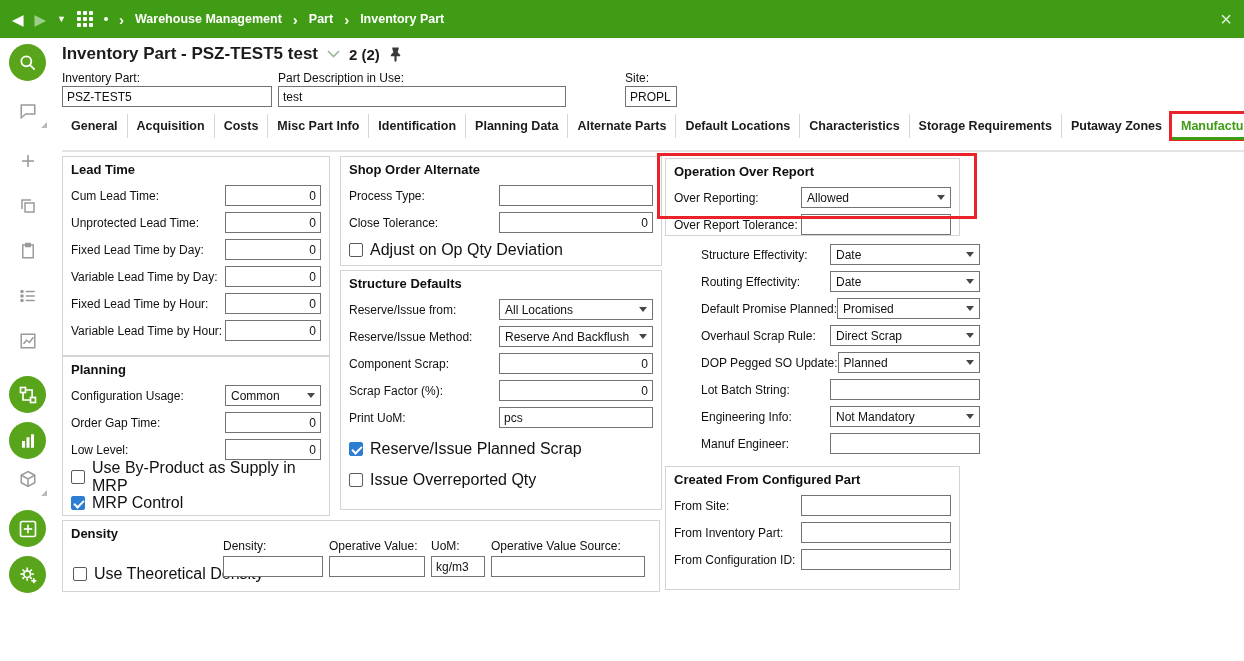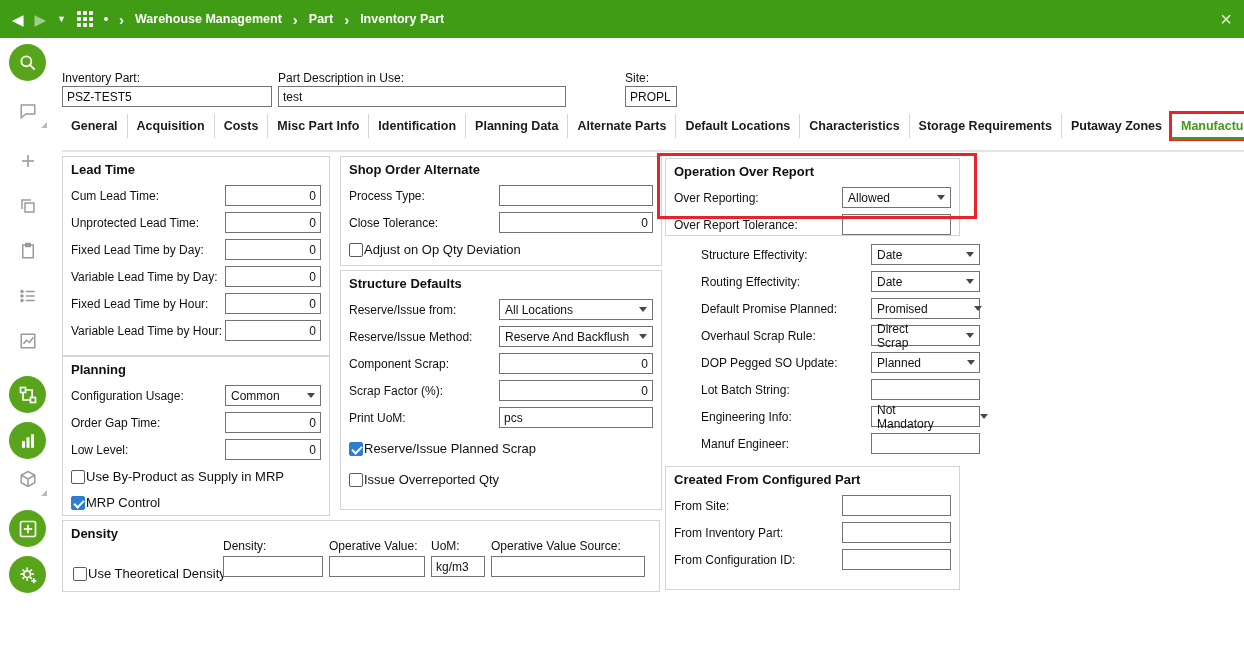--- a/index.html
+++ b/index.html
@@ -34,34 +34,34 @@
   .rec-count{font-size:15px;font-weight:bold;color:#1c1c1c;}
 
   .id-label{position:absolute;font-size:12px;color:#111;}
   .id-input{position:absolute;top:86px;}
 
   .lbl{font-size:12px;color:#111;white-space:nowrap;}
   .txt{box-sizing:border-box;height:21px;border:1px solid #737373;background:#fff;
        font:12px "Liberation Sans",sans-serif;padding:0 4px;color:#111;}
   .num{text-align:right;}
   .w52{width:52px;}.w54{width:54px;}.w96{width:96px;}.w100{width:100px;}
-  .w133{width:109px;gap:46px;}.w154{width:154px;}.w210{width:210px;}.w340{width:288px;}
+  .w133{width:150px;gap:46px;}.w154{width:154px;}.w210{width:210px;}.w340{width:288px;}
 
   .select{box-sizing:border-box;height:21px;border:1px solid #737373;background:#fff;
           display:flex;align-items:center;justify-content:space-between;padding:0 5px;
           font-size:12px;cursor:pointer;}
   .caret{width:0;height:0;border-left:4px solid transparent;border-right:4px solid transparent;
          border-top:5px solid #474747;}
 
   .chk{width:14px;height:14px;border:1px solid #5a5a5a;border-radius:2px;background:#fff;
        display:inline-block;position:relative;flex:0 0 auto;box-sizing:border-box;}
   .chk.checked{background:#2d7dd2;border-color:#2d7dd2;}
   .chk.checked::after{content:"";position:absolute;left:4px;top:1px;width:4px;height:8px;
        border:solid #fff;border-width:0 2px 2px 0;transform:rotate(45deg);}
-  .chkrow{display:flex;align-items:center;gap:1px;font-size:13px;cursor:pointer;height:21px;margin-bottom:5px;}
+  .chkrow{display:flex;align-items:center;gap:7px;font-size:16px;cursor:pointer;height:21px;margin-bottom:5px;}
 
   
   .tabs{position:absolute;left:62px;top:112px;right:0;height:26px;display:flex;align-items:flex-end;z-index:6;}
   .tab{font-size:12.5px;font-weight:bold;color:#1b1b1b;padding:5px 9px 4px;border-right:1px solid #d6d6d6;
        white-space:nowrap;cursor:pointer;line-height:1.2;}
   .tab.selected{color:#3f9c14;position:relative;border-right-color:transparent;}
   .tab.selected::after{content:"";position:absolute;left:0;right:0;bottom:-2px;height:3px;background:#3f9c14;}
   .red-ring{box-shadow:0 0 0 3px #e8232a;z-index:7;}
   .tabs-underline{position:absolute;left:62px;right:0;top:150px;height:2px;background:#e4e4e4;z-index:1;}
 
@@ -189,20 +189,30 @@
     <div class="side-circle" style="top:518px">
       <svg width="20" height="20" viewBox="0 0 24 24" fill="none" stroke="#fff" stroke-width="2">
           <circle cx="11" cy="11" r="4"></circle>
           <path d="M11 3v3M11 16v3M3 11h3M16 11h3M5.4 5.4l2.1 2.1M14.5 14.5l2.1 2.1M16.6 5.4l-2.1 2.1M7.5 14.5l-2.1 2.1"></path>
           <line x1="19" y1="16" x2="19" y2="22"></line>
           <line x1="16" y1="19" x2="22" y2="19"></line>
         </svg>
     </div>
   </div>
 
+  <div class="page-title-row">
+    <span class="page-title">Inventory Part - PSZ-TEST5 test</span>
+    <svg width="13" height="8" viewBox="0 0 13 8">
+        <polyline points="1,1 6.5,6.5 12,1" fill="none" stroke="#9cb49a" stroke-width="1.6"></polyline>
+      </svg>
+    <span class="rec-count">2 (2)</span>
+    <svg width="13" height="15" viewBox="0 0 12 14">
+        <path d="M3 0.5h6v1.2L8 5l2.4 2.4V8.6H7v4.2L6 14l-1-1.2V8.6H1.6V7.4L4 5 3 1.7z" fill="#3a3a3a"></path>
+      </svg>
+  </div>
 
   <span class="id-label" style="left:62px;top:71px">Inventory Part:</span>
   <input class="txt w210 id-input" style="left: 62px;" value="PSZ-TEST5">
   <span class="id-label" style="left:278px;top:71px">Part Description in Use:</span>
   <input class="txt w340 id-input" style="left: 278px;" value="test">
   <span class="id-label" style="left:625px;top:71px">Site:</span>
   <input class="txt w52 id-input" style="left: 625px;" value="PROPL">
 
   <div class="tabs-underline"></div>
   <div class="tabs">

